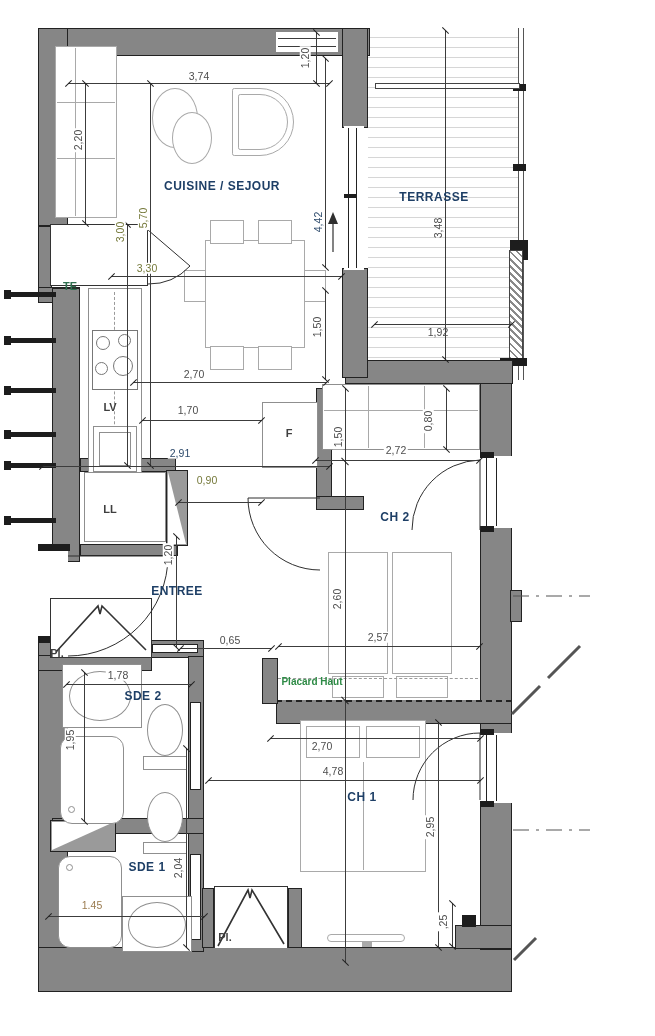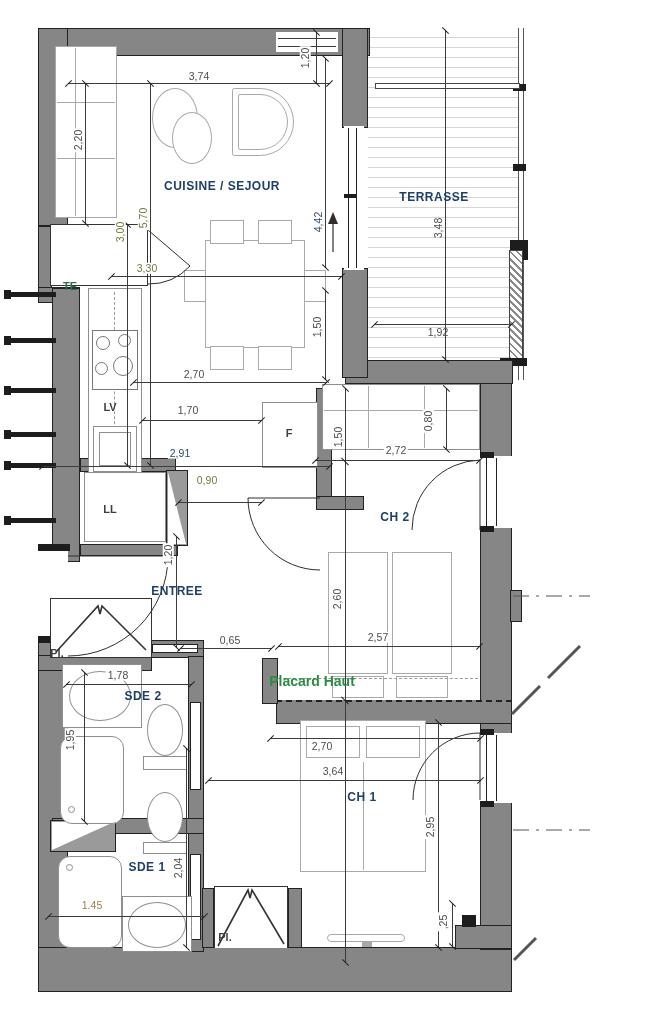--- a/index.html
+++ b/index.html
@@ -18,21 +18,21 @@
   .dlv.t::before{top:0;} .dlv.t::after{bottom:0;}
   .tk{position:absolute;width:10px;height:1px;background:#222;transform:rotate(45deg);}
   .dim{position:absolute;font-size:10.5px;line-height:1;color:#4d4d4d;background:#fff;
        padding:0 2px;white-space:nowrap;transform:translate(-50%,-50%);}
   .dim.rot{transform:translate(-50%,-50%) rotate(-90deg);}
   .dim.olive{color:#75793a;} .dim.warm{color:#9a7b4f;} .dim.navy{color:#2d4a6b;}
   .room{position:absolute;font-size:12px;font-weight:bold;color:#1e3f66;letter-spacing:.5px;
         white-space:nowrap;transform:translate(-50%,-50%);}
   .feat{position:absolute;font-size:11px;font-weight:bold;color:#3f3f3f;white-space:nowrap;
         transform:translate(-50%,-50%);}
-  .feat.green{color:#2e8b46;font-size:14px;text-align:right;}
+  .feat.green{color:#2e8b46;font-size:10px;text-align:right;}
   .deck{position:absolute;left:368px;top:28px;width:151px;height:334px;
         background:repeating-linear-gradient(to bottom,#fff 0 9px,#d6d6d6 9px 10px);}
   .hatch{position:absolute;left:509px;top:250px;width:14px;height:110px;border:1px solid #444;box-sizing:border-box;
         background:repeating-linear-gradient(45deg,#8a8a8a 0 2px,#fff 2px 5px);}
   .oval{position:absolute;border:1px solid #a9a9a9;border-radius:50%;background:#fff;box-sizing:border-box;}
   .dash{position:absolute;border-top:1px dashed #9a9a9a;}
   .dashv{position:absolute;border-left:1px dashed #9a9a9a;}
   svg.ovl{position:absolute;left:0;top:0;pointer-events:none;}
 </style>
 </head>
@@ -265,19 +265,19 @@
   <div class="dim rot" style="left:428px;top:421px;">0,80</div>
   <div class="dim" style="left:396px;top:450px;">2,72</div>
   <div class="dim olive" style="left:207px;top:480px;">0,90</div>
   <div class="dim rot" style="left:168px;top:555px;">1,20</div>
   <div class="dim" style="left:230px;top:640px;">0,65</div>
   <div class="dim rot" style="left:337px;top:599px;">2,60</div>
   <div class="dim" style="left:378px;top:637px;">2,57</div>
   <div class="dim" style="left:118px;top:675px;">1,78</div>
   <div class="dim rot" style="left:70px;top:740px;">1,95</div>
   <div class="dim" style="left:322px;top:746px;">2,70</div>
-  <div class="dim" style="left:333px;top:771px;">3,64</div>
+  <div class="dim" style="left:333px;top:771px;">4,78</div>
   <div class="dim rot" style="left:430px;top:827px;">2,95</div>
   <div class="dim rot" style="left:178px;top:868px;">2,04</div>
   <div class="dim warm" style="left:92px;top:905px;">1.45</div>
   <div class="dim rot" style="left:443px;top:922px;">,25</div>
 
 </div>
 
 </body></html>

